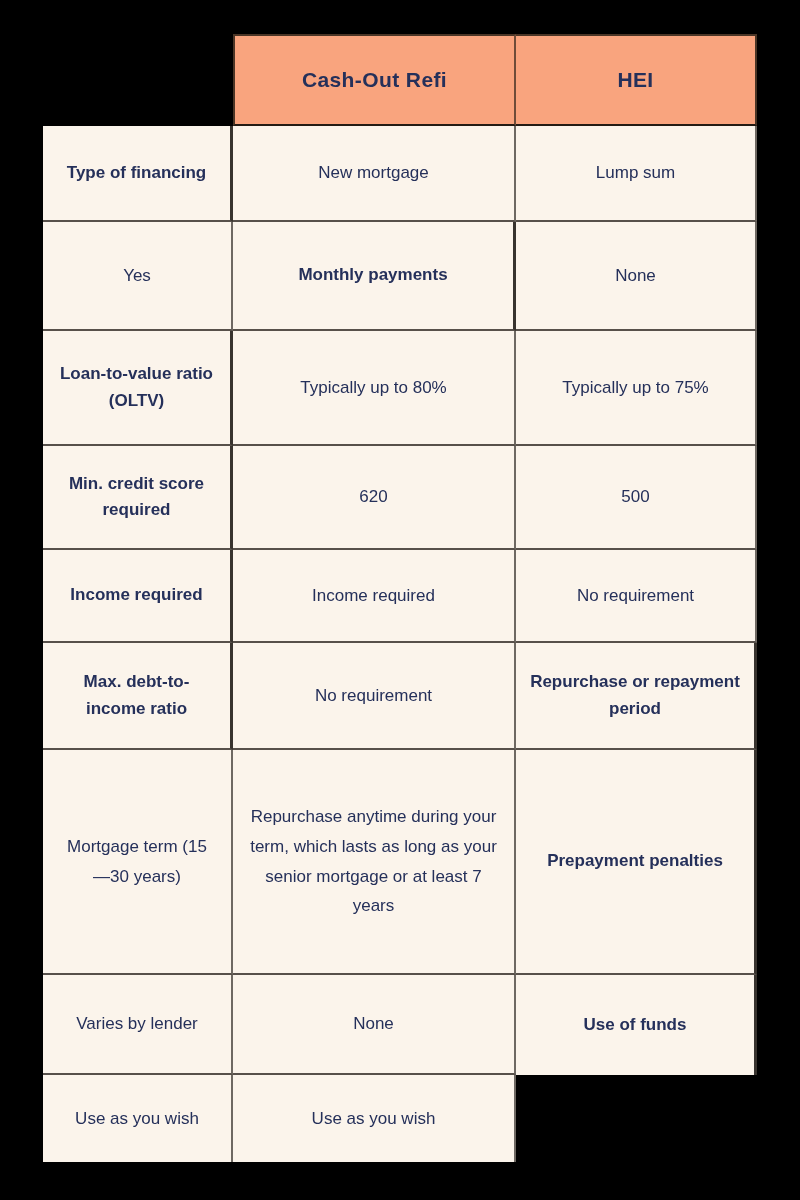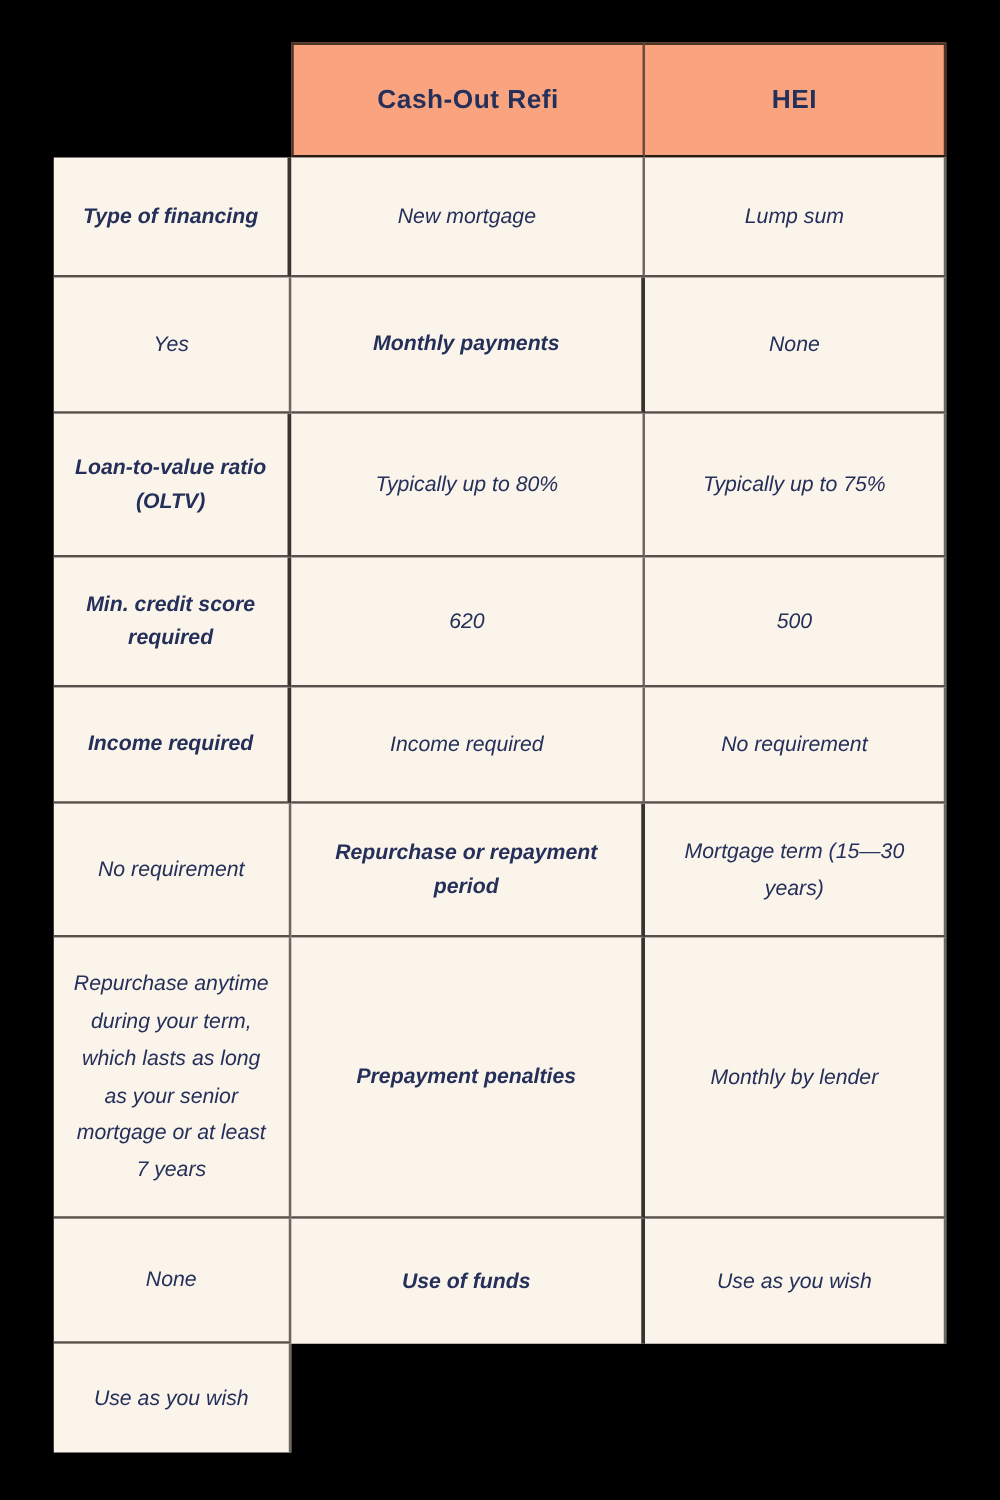--- a/index.html
+++ b/index.html
@@ -29,21 +29,21 @@
 
   .header {
     background:var(--salmon,#F9A47E);
     font-weight:bold; font-size:21px; letter-spacing:0.4px;
     border-top:2px solid var(--hdrBorder,#4A3526);
     border-bottom:2px solid var(--hdrBottom,#241B14);
   }
   .h-col2 { border-left:2px solid var(--hdrBorder,#4A3526); border-right:2px solid var(--hdrDivider,#6F4C39); }
   .h-col3 { border-right:2px solid var(--hdrBorder,#4A3526); }
 
-  .label, .value { background:var(--cream,#FBF4EB); border-bottom:2px solid var(--hline,#57504A);font-style:italic; }
+  .label, .value { background:var(--cream,#FBF4EB); border-bottom:2px solid var(--hline,#57504A); }
 
   .label {
     font-weight:bold; font-size:17px; line-height:1.55;
     padding:0 13px;
     border-right:3px solid var(--vdark,#38332E);
   }
   .value { font-size:17px; line-height:1.75; }
   .value.col2 { padding:16px 16px; border-right:2px solid var(--vgray,#6E6862); }
   .value.col3 { padding:15px 16px; border-right:2px solid var(--vgray,#6E6862); }
 
@@ -76,28 +76,29 @@
     <div class="cell value col3">Typically up to 75%</div>
 
     <div class="cell label">Min. credit score required</div>
     <div class="cell value col2">620</div>
     <div class="cell value col3">500</div>
 
     <div class="cell label">Income required</div>
     <div class="cell value col2">Income required</div>
     <div class="cell value col3">No requirement</div>
 
+    <div class="cell label">Max. debt-to-income ratio</div>
     <div class="cell value col3">No requirement</div>
 
     <div class="cell label">Repurchase or repayment period</div>
     <div class="cell value col2">Mortgage term (15—30 years)</div>
     <div class="cell value col3">Repurchase anytime during your term, which lasts as long as your senior mortgage or at least 7 years</div>
 
     <div class="cell label">Prepayment penalties</div>
-    <div class="cell value col2">Monthly by lender</div>
+    <div class="cell value col2">Varies by lender</div>
     <div class="cell value col3">None</div>
 
     <div class="cell label last">Use of funds</div>
     <div class="cell value col2 last">Use as you wish</div>
     <div class="cell value col3 last">Use as you wish</div>
 
   </div>
 </div>
 
 </body></html>

